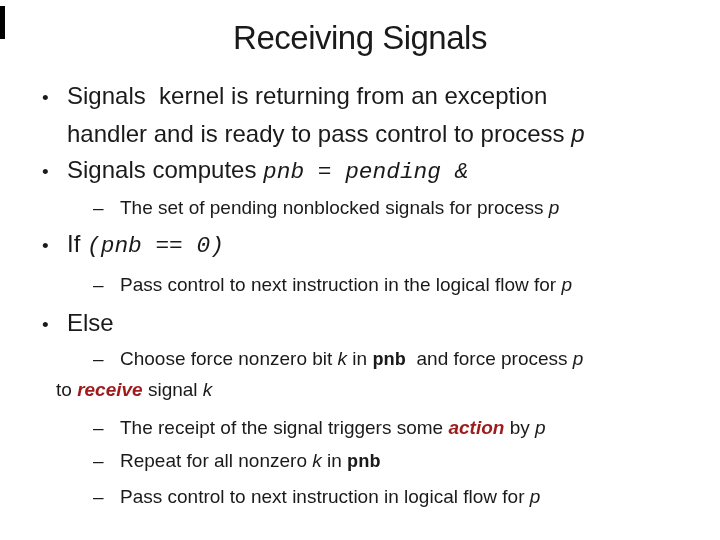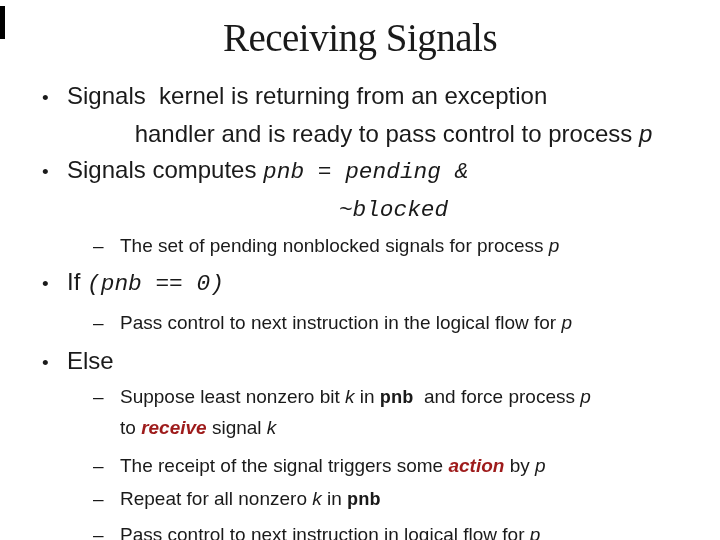--- a/index.html
+++ b/index.html
@@ -17,52 +17,51 @@
   }
   .edge-mark {
     position: absolute;
     left: 0; top: 6px;
     width: 5px; height: 33px;
     background: var(--edge-mark, #000000);
   }
   .slide-title {
     padding-top: 16px;
     text-align: center;
-    font-size: 39px;
+    font-size: 33px;
     line-height: 44px;
     font-weight: 400;
     letter-spacing: -0.5px;
     color: var(--text, #1a1a1a);
-    font-family: Liberation Serif, serif;
   }
   .content {
     position: absolute;
     left: 0; top: 78px;
     width: 720px;
   }
   .row { display: flex; align-items: baseline; white-space: pre-wrap; }
   .row .marker { flex: 0 0 auto; }
 
   
   .row.b, .row.c {
     font-size: 24px;
     line-height: 36px;
   }
   .row.b { padding-left: 42px; }
   .row.b .marker { width: 25px; font-size: 19px; }
-  .row.c { padding-left: 67px; justify-content: center; }
+  .row.c { padding-left: 67px; }
 
   
   .row.s, .row.sc {
     font-size: 19px;
     line-height: 29px;
   }
   .row.s { padding-left: 93px; }
   .row.s .marker { width: 27px; }
-  .row.sc { padding-left: 120px; }
+  .row.sc { padding-left: 56px; }
 
   .mono {
     font-family: "Liberation Mono", monospace;
     font-size: 0.95em;
     font-style: italic;
   }
   .monobold {
     font-family: "Liberation Mono", monospace;
     font-weight: bold;
     font-size: 0.98em;
@@ -92,23 +91,20 @@
 
     <div class="row c">
       <span><span>handler and is ready to pass control to process </span><span class="it">p</span></span>
     </div>
 
     <div class="row b">
       <span class="marker">•</span>
       <span><span>Signals computes </span><span class="mono">pnb = pending &amp;</span></span>
     </div>
 
-    <div class="row c">
-      <span><span class="mono">~blocked</span></span>
-    </div>
 
     <div class="row s" style="margin-top:3px">
       <span class="marker">–</span>
       <span><span>The set of pending nonblocked signals for process </span><span class="it">p</span></span>
     </div>
 
     <div class="row b" style="margin-top:4px">
       <span class="marker">•</span>
       <span><span>If </span><span class="mono">(pnb == 0)</span></span>
     </div>
@@ -118,21 +114,21 @@
       <span><span>Pass control to next instruction in the logical flow for </span><span class="it">p</span></span>
     </div>
 
     <div class="row b" style="margin-top:6px">
       <span class="marker">•</span>
       <span><span>Else</span></span>
     </div>
 
     <div class="row s" style="margin-top:1px">
       <span class="marker">–</span>
-      <span><span>Suppose least nonzero bit </span><span class="it">k</span><span> in </span><span class="monobold">pnb</span><span>  and force process </span><span class="it">p</span></span>
+      <span><span>Choose force nonzero bit </span><span class="it">k</span><span> in </span><span class="monobold">pnb</span><span>  and force process </span><span class="it">p</span></span>
     </div>
 
     <div class="row sc">
       <span><span>to </span><span class="red">receive</span><span> signal </span><span class="it">k</span></span>
     </div>
 
     <div class="row s" style="margin-top:9px">
       <span class="marker">–</span>
       <span><span>The receipt of the signal triggers some </span><span class="red">action</span><span> by </span><span class="it">p</span></span>
     </div>

